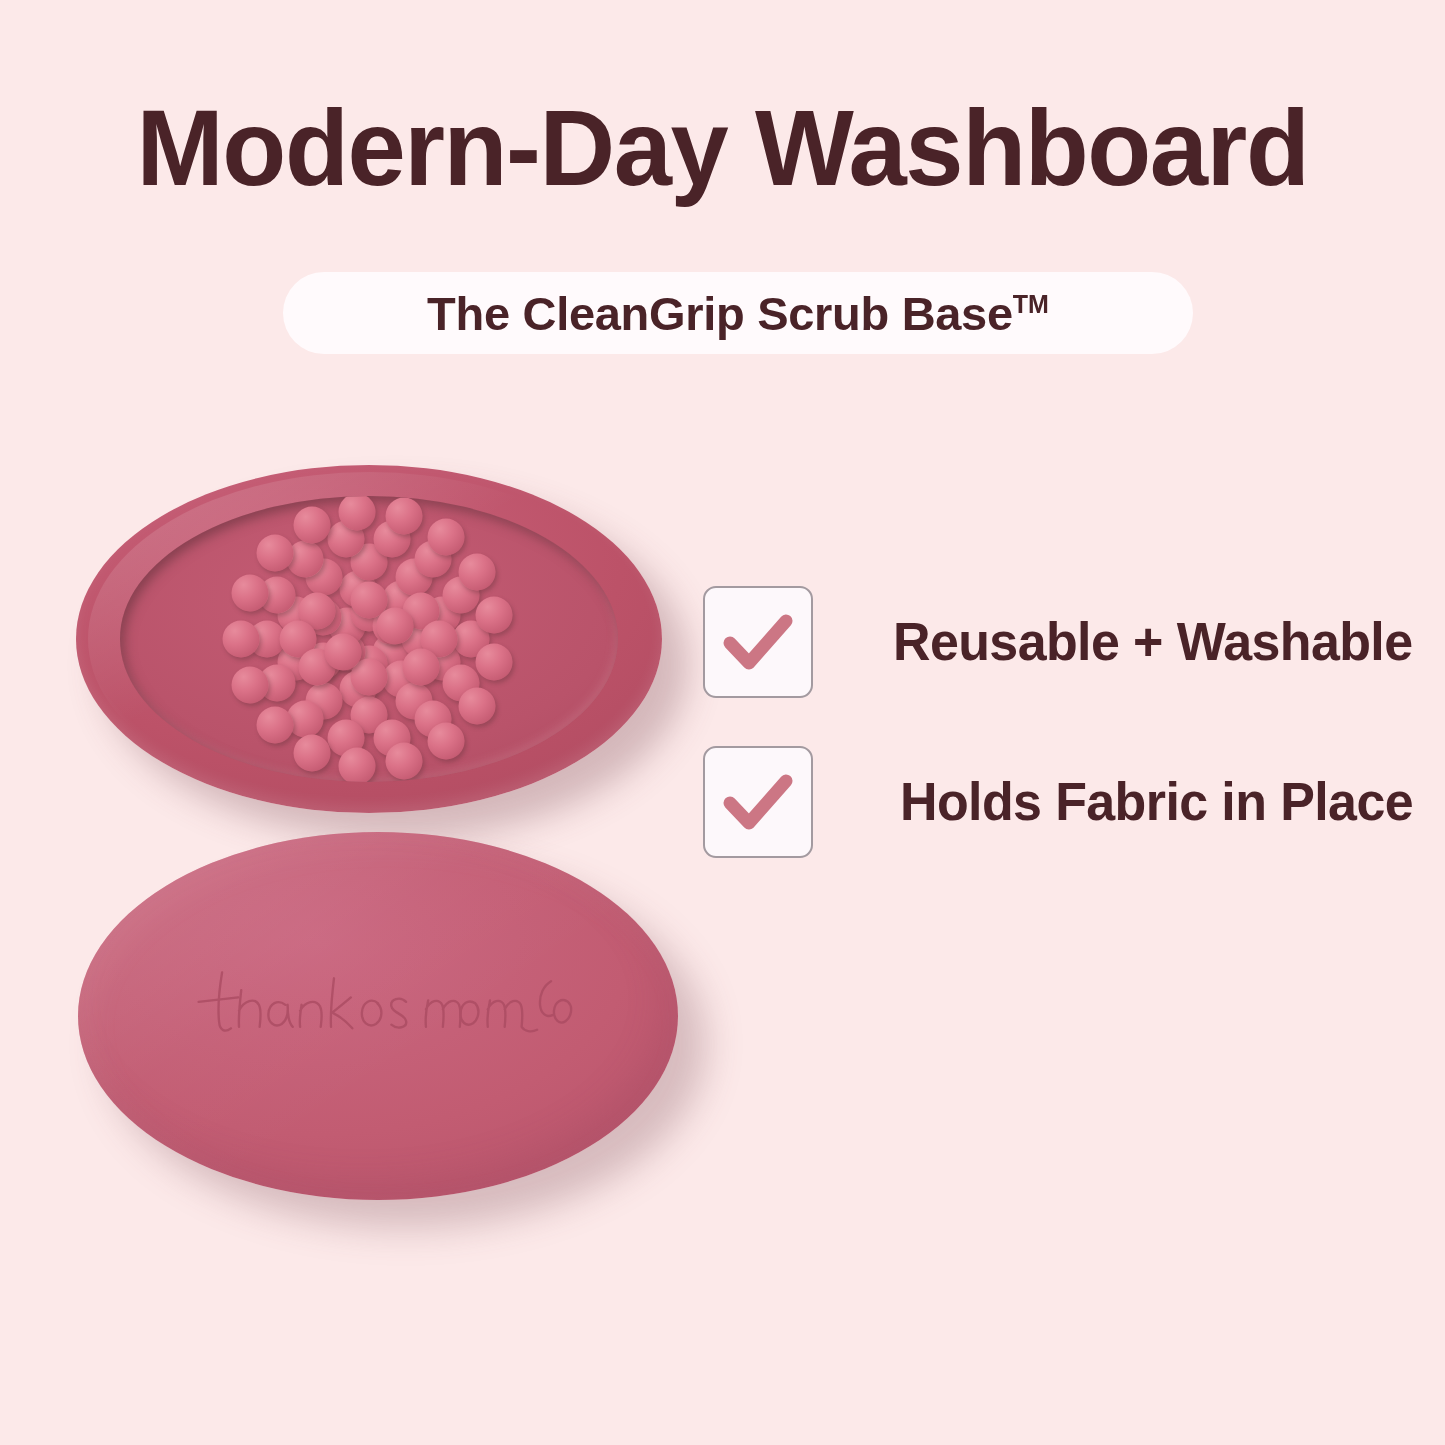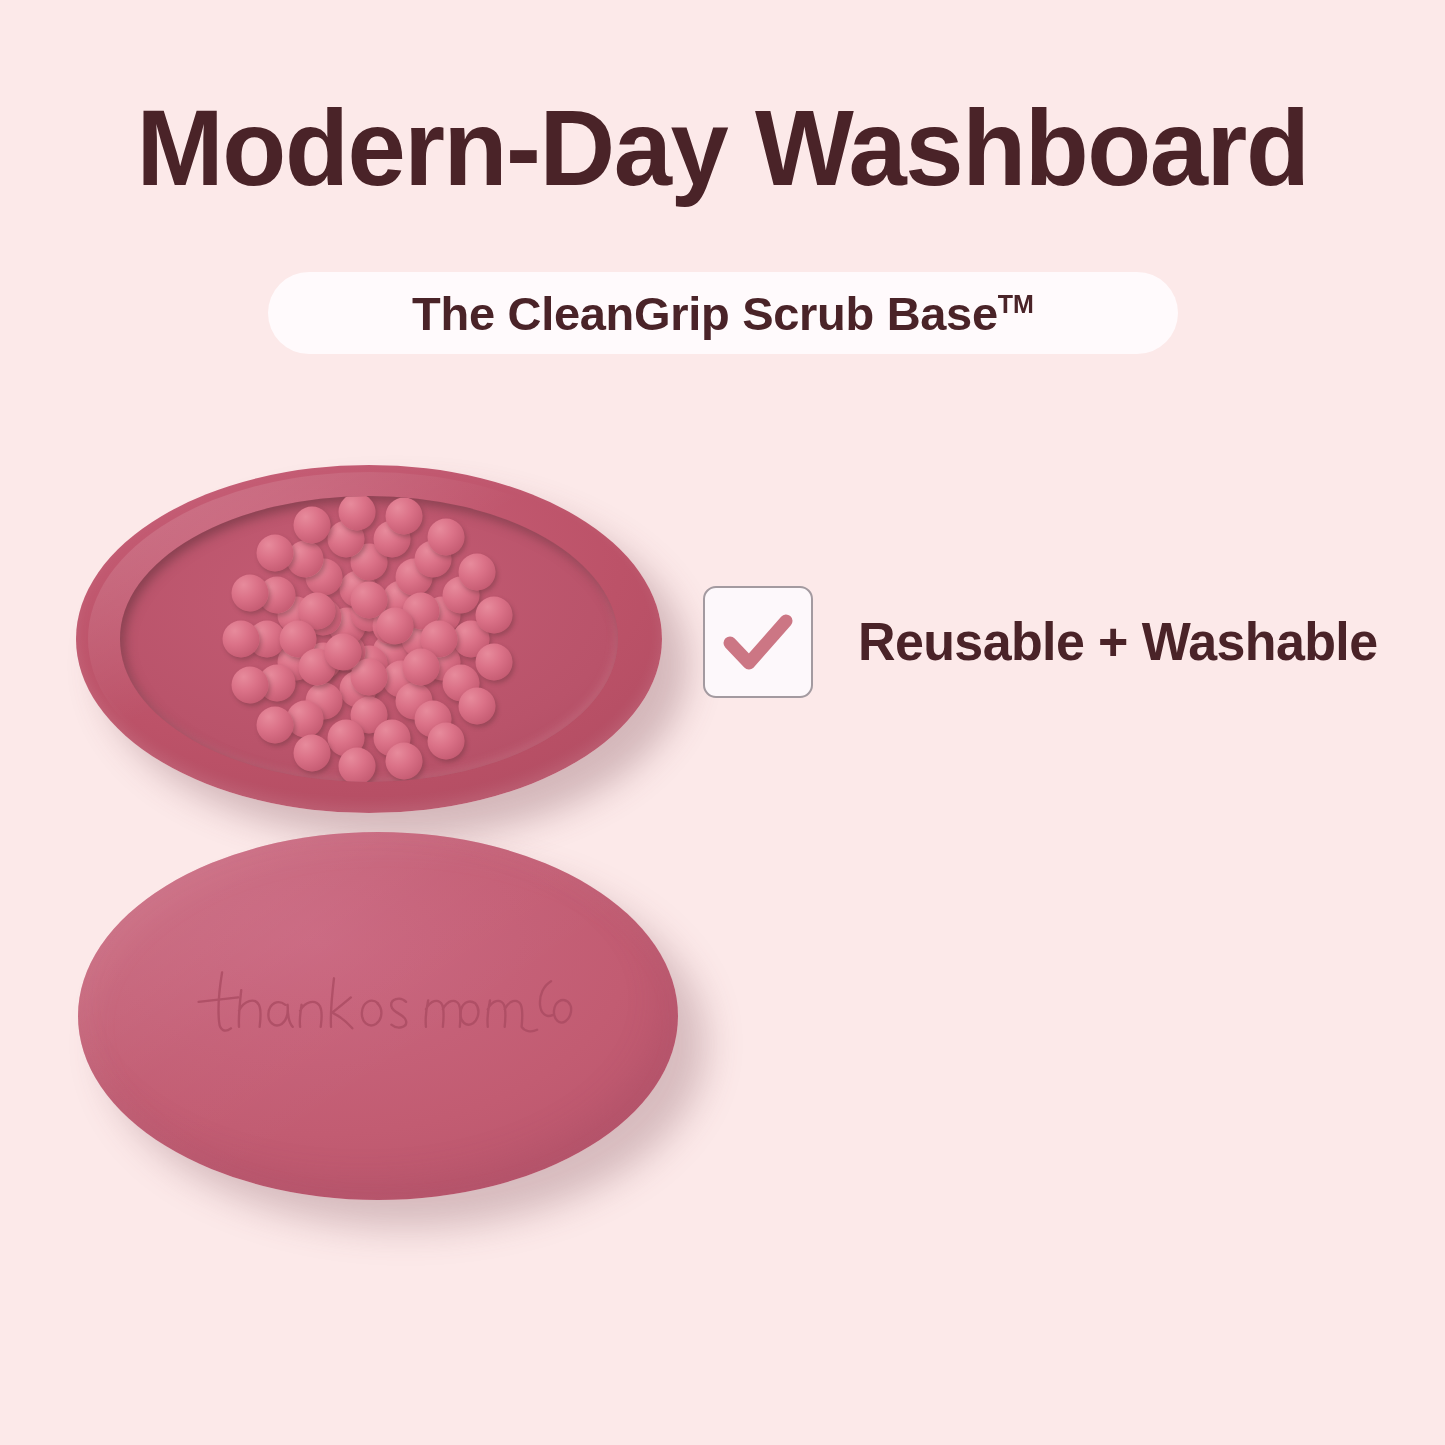--- a/index.html
+++ b/index.html
@@ -33,21 +33,21 @@
     font-weight: 700;
     letter-spacing: -1.5px;
     color: #4a2328;
     white-space: nowrap;
     transform: scaleX(0.97);
   }
 
   
   .subtitle-pill {
     position: absolute;
-    left: 268px;
+    left: 283px;
     top: 272px;
     width: 910px;
     height: 82px;
     background: #fffafc;
     border-radius: 41px;
     display: flex;
     align-items: center;
     justify-content: center;
   }
   .subtitle-text {
@@ -162,20 +162,21 @@
     left: 703px;
     top: 586px;
     width: 720px;
   }
   .feature-row {
     position: relative;
     height: 112px;
     margin-bottom: 48px;
     display: flex;
     align-items: center;
+    justify-content: space-between;
   }
   .feature-row:last-child { margin-bottom: 0; }
 
   .checkbox {
     width: 110px;
     height: 112px;
     flex: 0 0 110px;
     background: #fdf8fb;
     border: 2px solid #a39aa0;
     border-radius: 13px;
@@ -310,17 +311,25 @@
 
     <div class="feature-row">
       <div class="checkbox">
         <svg viewBox="0 0 72 62" aria-hidden="true">
           <path d="M8 32 L27 52 L64 10" fill="none" stroke="#cc7684" stroke-width="13" stroke-linecap="round" stroke-linejoin="round"></path>
         </svg>
       </div>
       <div class="feature-label">Reusable + Washable</div>
     </div>
 
+    <div class="feature-row">
+      <div class="checkbox">
+        <svg viewBox="0 0 72 62" aria-hidden="true">
+          <path d="M8 32 L27 52 L64 10" fill="none" stroke="#cc7684" stroke-width="13" stroke-linecap="round" stroke-linejoin="round"></path>
+        </svg>
+      </div>
+      <div class="feature-label">Holds Fabric in Place</div>
+    </div>
 
 
   </div>
 
 </div>
 
 </body></html>

